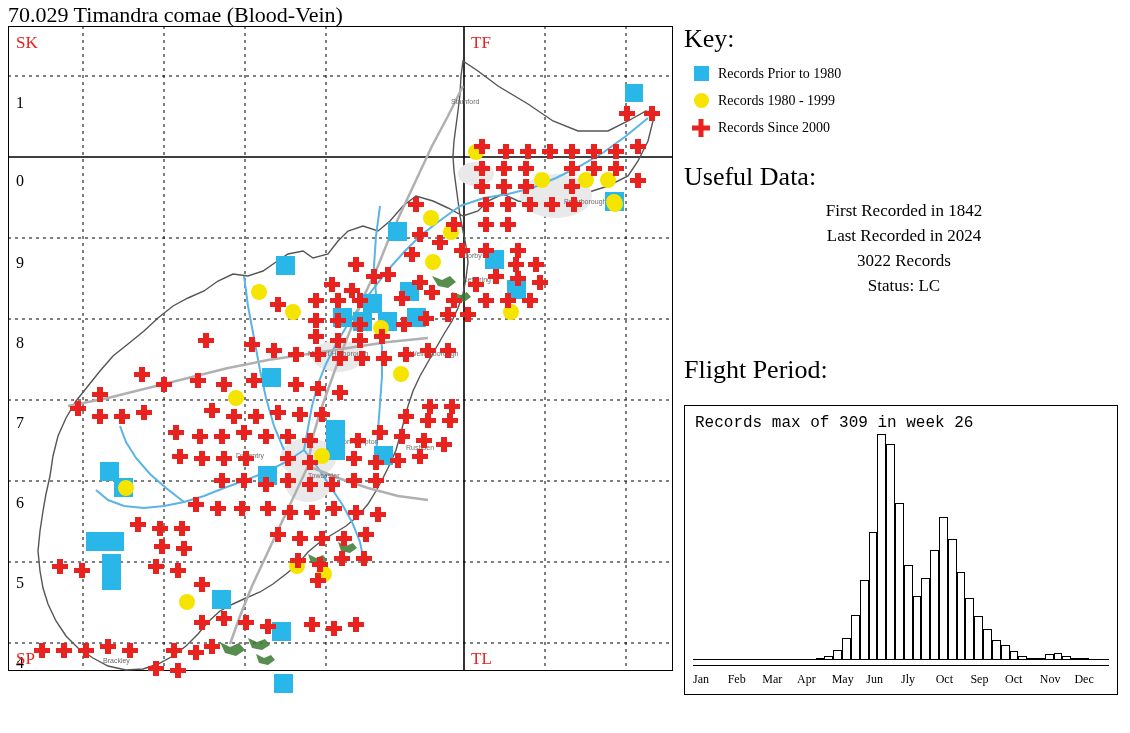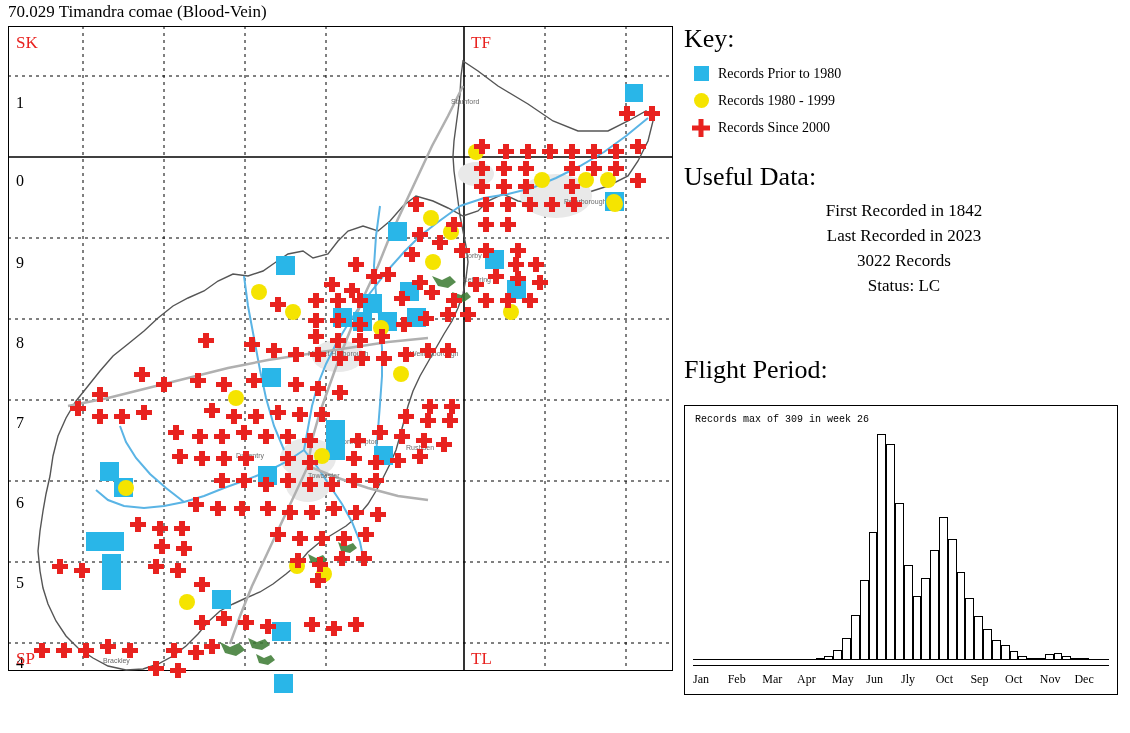--- a/index.html
+++ b/index.html
@@ -18,21 +18,21 @@
     position: relative;
     width: 1130px;
     height: 733px;
   }
 
   
   #title {
     position: absolute;
     left: 8px;
     top: 2px;
-    font-size: 17px;
+    font-size: 22px;
     color: #000;
     font-family: "Liberation Serif", serif;
     white-space: nowrap;
   }
 
   
   #map-panel {
     position: absolute;
     left: 8px;
     top: 26px;
@@ -113,21 +113,21 @@
     width: 434px;
     height: 290px;
     border: 1px solid #000;
     background: #fff;
     box-sizing: border-box;
   }
   #chart-caption {
     position: absolute;
     left: 10px;
     top: 8px;
-    font-size: 10px;
+    font-size: 16px;
     font-family: "Liberation Mono", monospace;
     color: #000;
     white-space: nowrap;
   }
   #chart-plot {
     position: absolute;
     left: 8px;
     top: 28px;
     right: 8px;
     bottom: 34px;
@@ -745,21 +745,21 @@
             <rect x="6.5" y="0" width="5" height="18" fill="#e8221f"></rect>
           </svg>
       </span>
       <span class="key-label">Records Since 2000</span>
     </div>
   </div>
 
   <div id="useful-block">
     <div class="section-head">Useful Data:</div>
     <div class="useful-line">First Recorded in 1842</div>
-    <div class="useful-line">Last Recorded in 2023</div>
+    <div class="useful-line">Last Recorded in 2024</div>
     <div class="useful-line">3022 Records</div>
     <div class="useful-line">Status: LC</div>
   </div>
 
   <div id="flight-block">
     <div class="section-head">Flight Period:</div>
   </div>
 
   <div id="chart-box">
     <div id="chart-caption">Records max of 309 in week 26</div>

